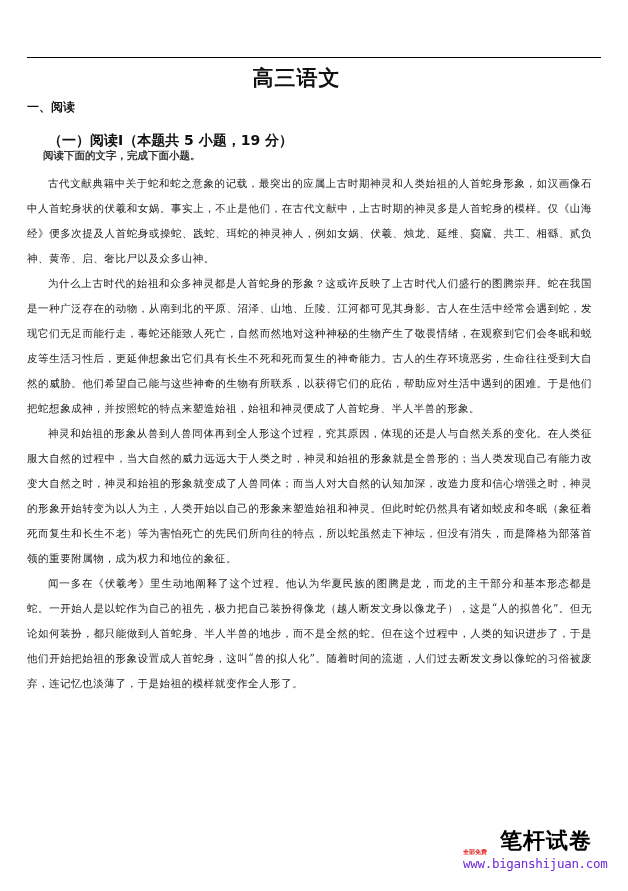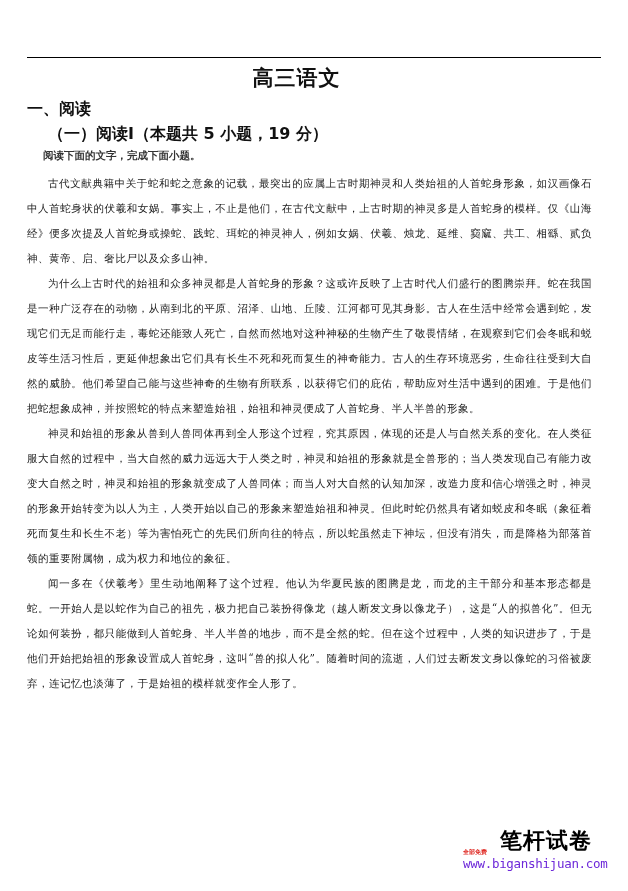--- a/index.html
+++ b/index.html
@@ -1,23 +1,23 @@
 <!DOCTYPE html>
 <html><head>
 <meta charset="utf-8">
 <style>
   html, body { margin:0; padding:0; background:#ffffff; }
   body { width:628px; height:891px; position:relative; overflow:hidden;
          font-family:"DejaVu Serif", "Liberation Serif", serif; color:#111; }
   .rule { position:absolute; left:27px; top:57px; width:574px; height:0; border-top:1.3px solid #000; }
   .title { position:absolute; left:0; width:593px; top:64px; text-align:center;
            font-family:"DejaVu Sans", "Liberation Sans", sans-serif; font-size:21px; font-weight:bold; letter-spacing:1px; }
-  .sec { position:absolute; left:27px; top:99px; font-size:16px; font-weight:bold;
+  .sec { position:absolute; left:27px; top:99px; font-size:12px; font-weight:bold;
          font-family:"DejaVu Sans", "Liberation Sans", sans-serif; }
-  .subsec { position:absolute; left:48px; top:124px; font-size:16px; font-weight:bold;
+  .subsec { position:absolute; left:48px; top:132px; font-size:14px; font-weight:bold;
             font-family:"DejaVu Sans", "Liberation Sans", sans-serif; }
   .instr { position:absolute; left:43px; top:149px; font-size:10.5px; color:#333;font-weight:bold; }
   .body { position:absolute; left:27px; top:171px; width:565px; }
   .p { margin:0 0 0 0; font-size:10.5px; line-height:25px; text-indent:21px;
        text-align:justify; letter-spacing:0.55px; color:#1a1a1a; }
   .logo { position:absolute; left:455px; top:826px; width:170px; height:50px; }
   .logo-cn { position:absolute; left:45px; top:0; font-family:"DejaVu Sans", "Liberation Sans", sans-serif;
              font-size:22px; font-weight:bold; color:#000000; letter-spacing:1px; }
   .logo-badge { position:absolute; left:8px; top:22px; font-size:6px; color:#e0302a;
                 font-family:"DejaVu Sans", "Liberation Sans", sans-serif; font-weight:bold; }

